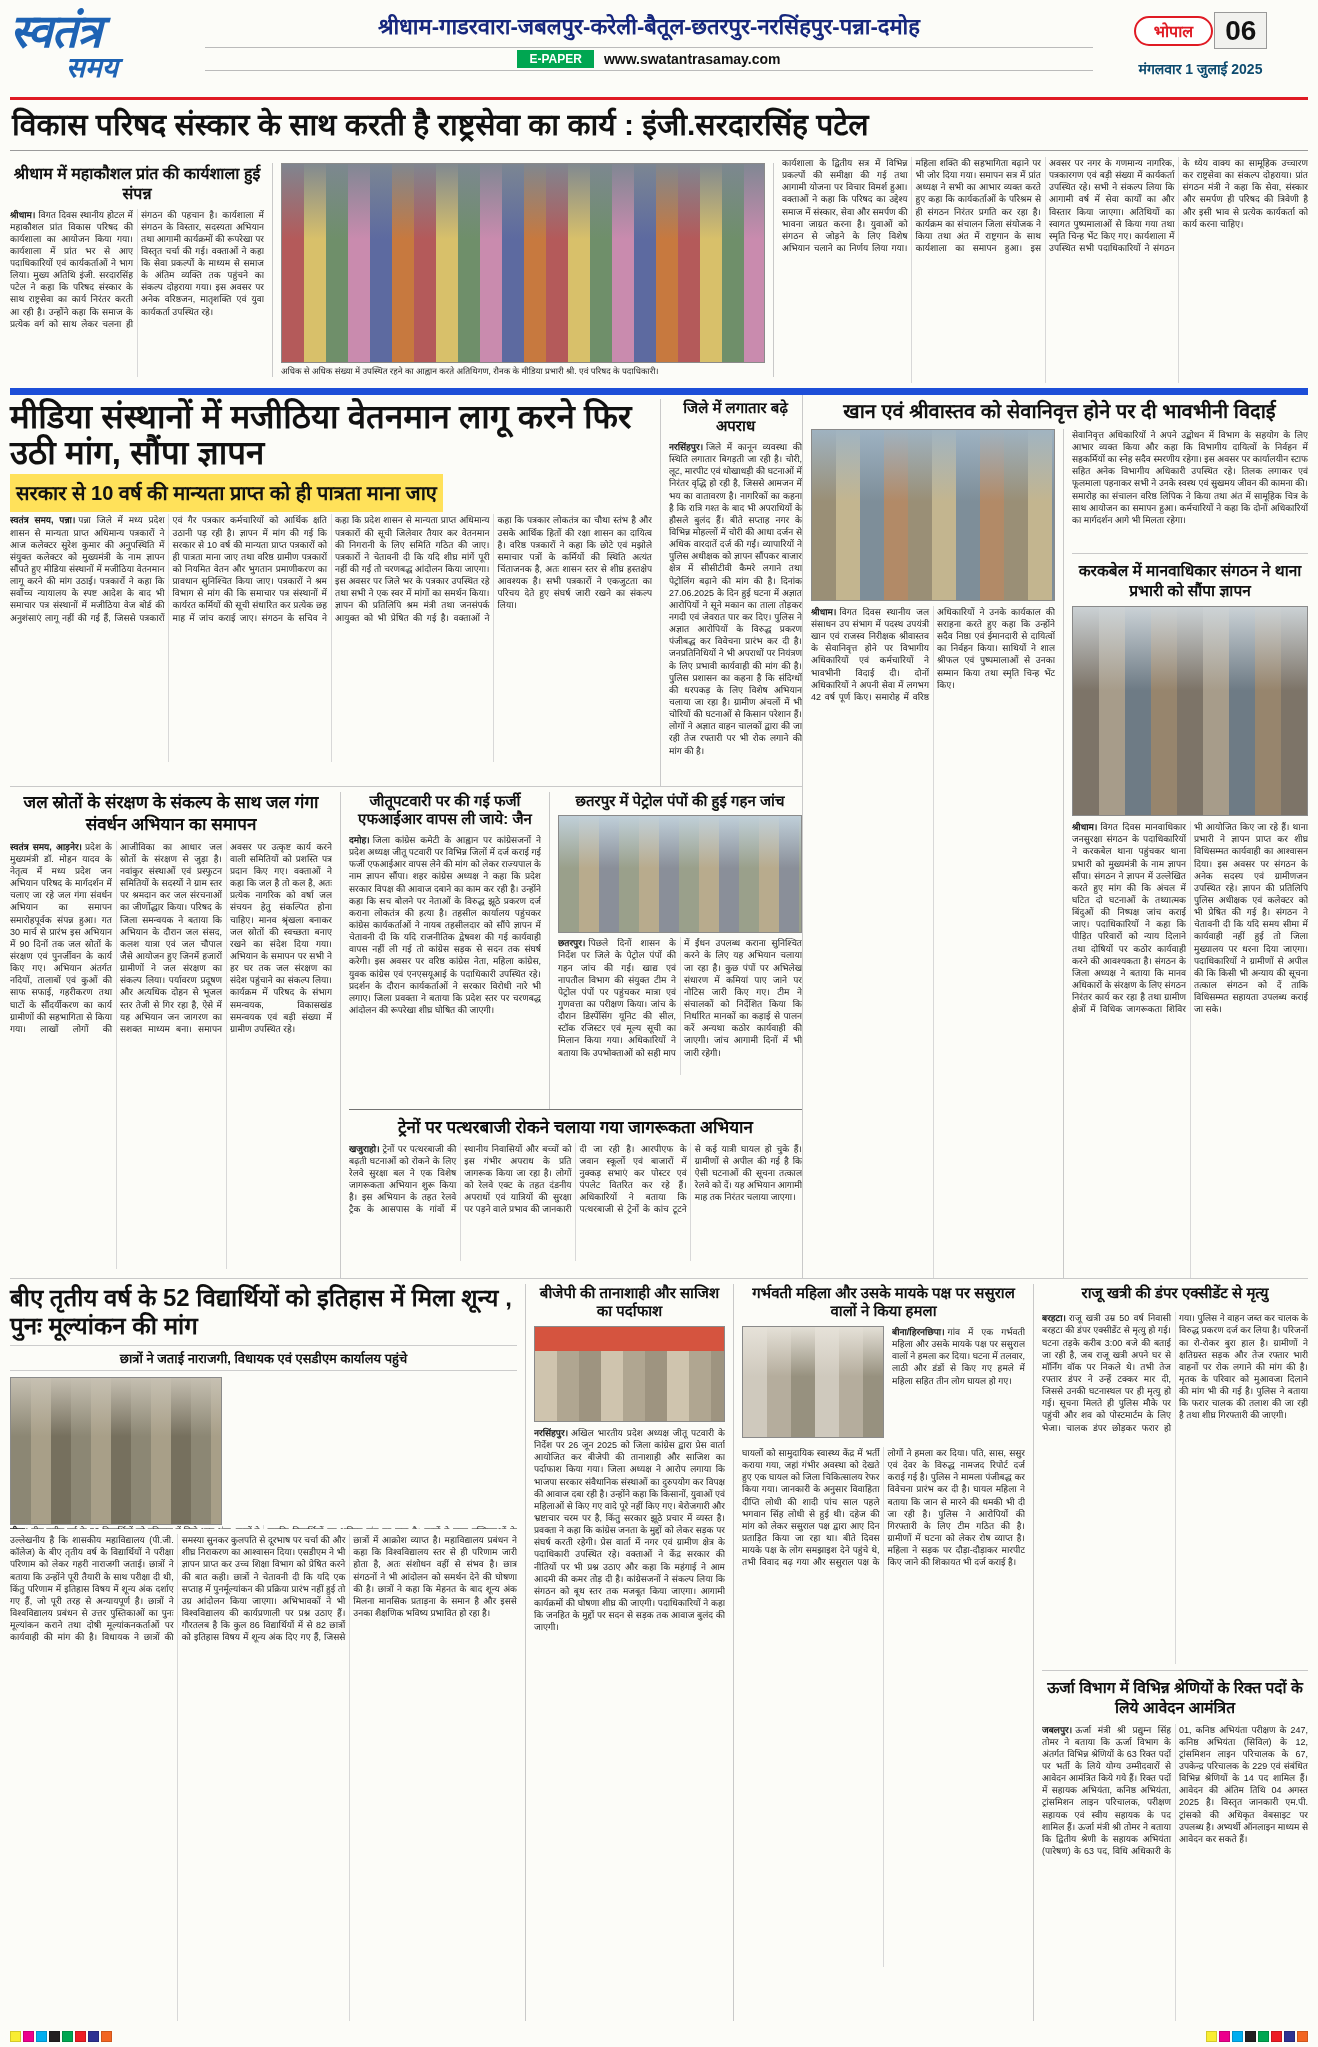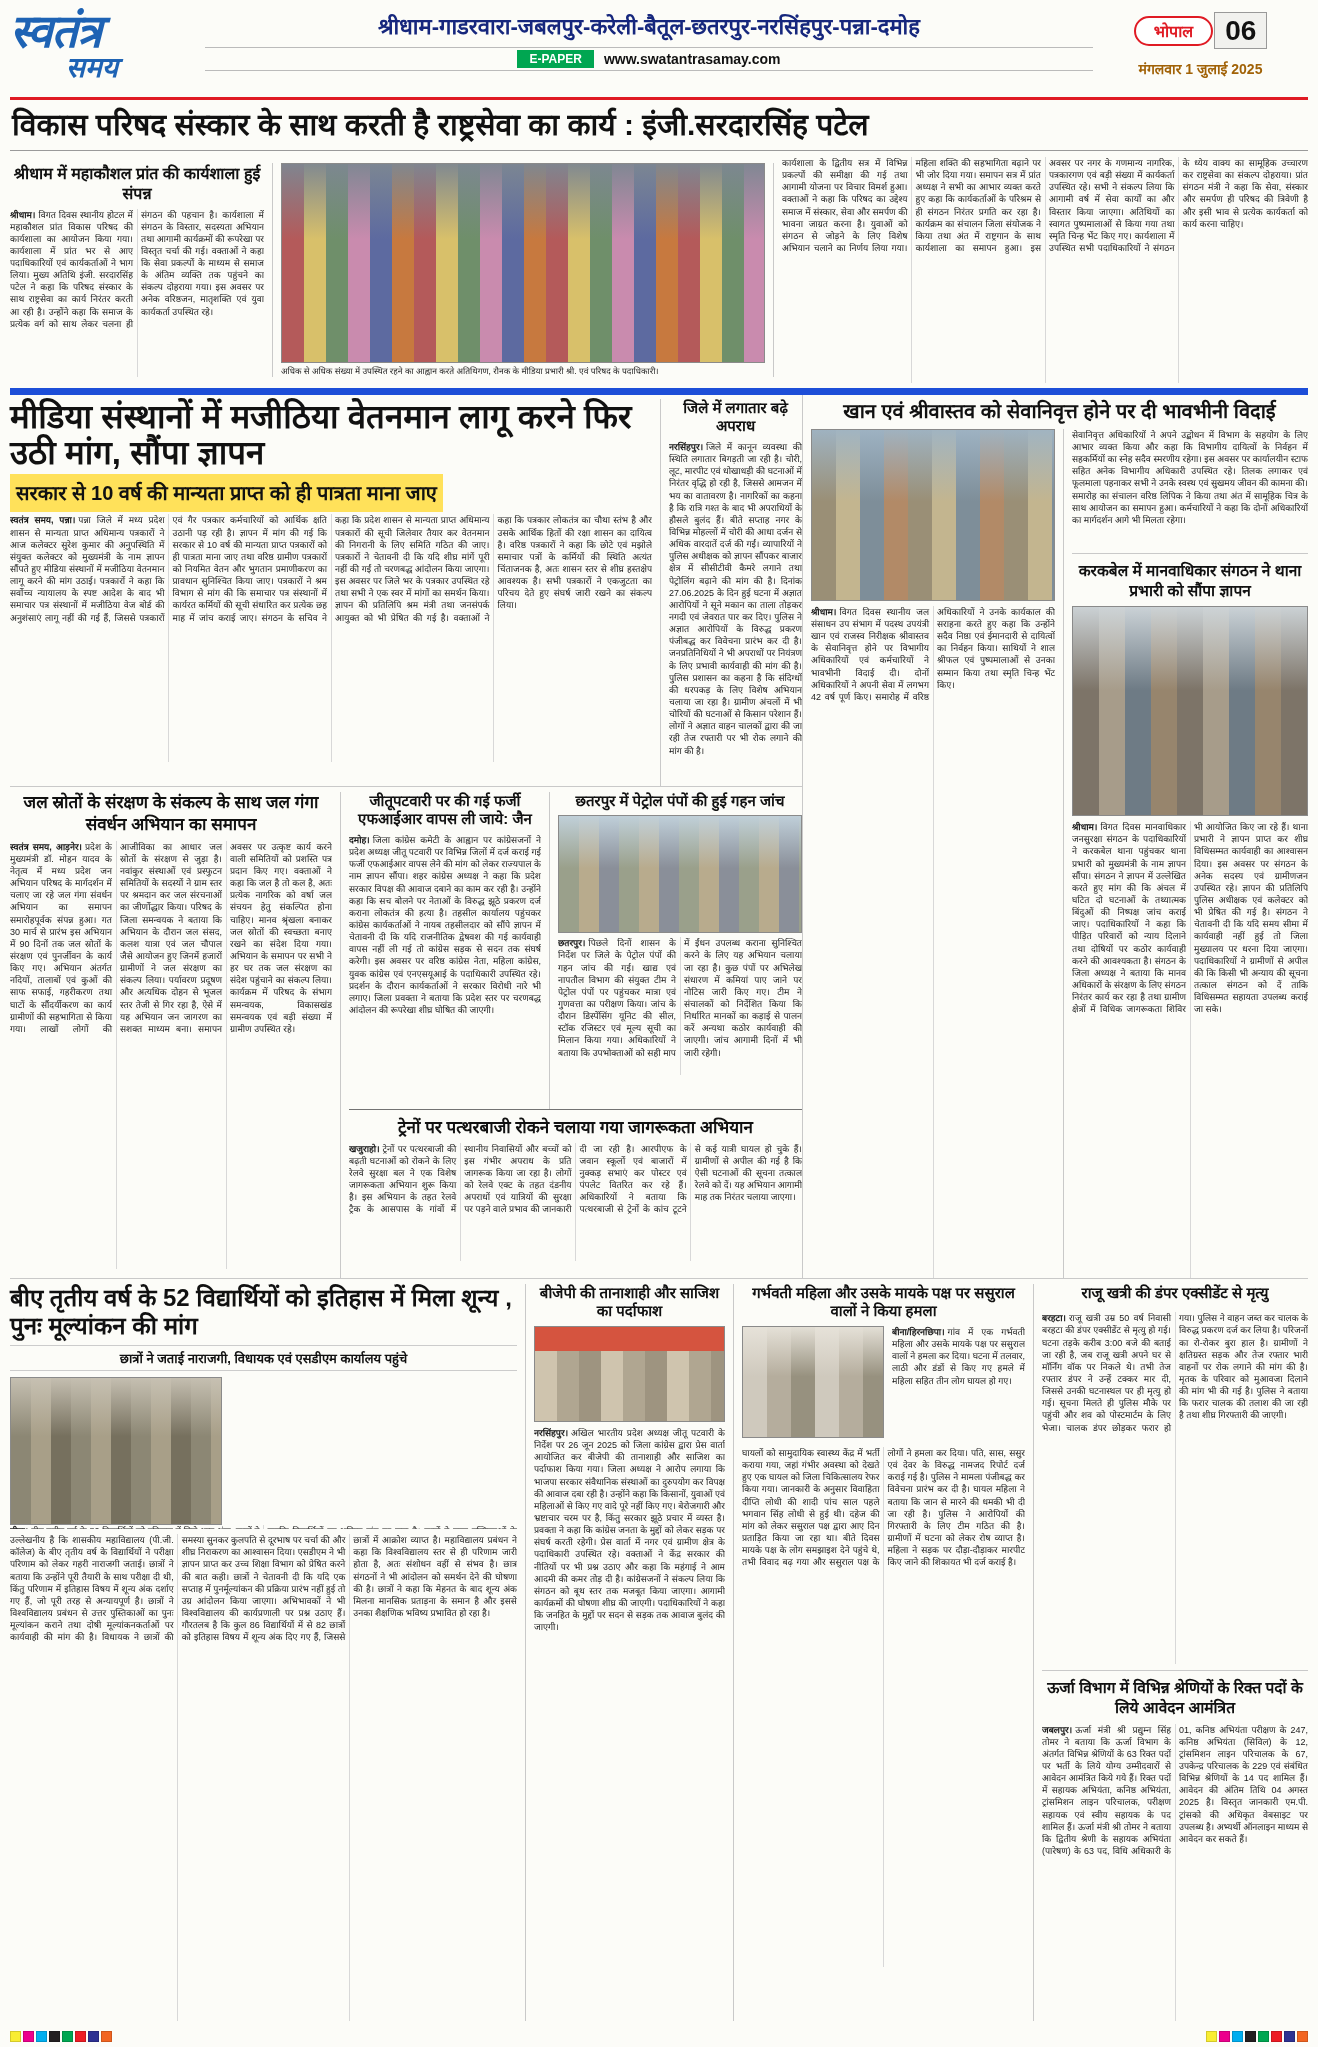--- a/index.html
+++ b/index.html
@@ -13,21 +13,21 @@
   .logo-sub { font-size:28px; font-weight:bold; font-style:italic; color:#1e63b4; margin-left:56px; line-height:1; }
   .header-center { flex:1; text-align:center; padding-top:8px; }
   .cities { font-size:22px; font-weight:bold; color:#16277d; line-height:1.15; }
   .epaper-row { display:flex; justify-content:center; align-items:center; gap:10px; margin-top:8px; border-top:1px solid #bbb; border-bottom:1px solid #bbb; padding:2px 0; }
   .epaper-badge { background:#00a651; color:#fff; font-weight:bold; font-size:12px; padding:2px 12px; }
   .website { font-weight:bold; font-size:14px; color:#111; }
   .header-right { width:215px; text-align:center; padding-top:6px; }
   .hr-top { display:flex; justify-content:center; align-items:center; gap:1px; }
   .edition-badge { display:inline-block; border:2px solid #e01b24; border-radius:20px; padding:2px 18px; color:#e01b24; font-weight:bold; font-size:16px; background:#fff; }
   .page-num { display:inline-block; font-size:28px; font-weight:bold; color:#111; border:1px solid #999; background:#f1f1ee; padding:0 10px; line-height:1.25; }
-  .date-line { color:#a16207; font-weight:bold; font-size:14px; margin-top:10px; }
+  .date-line { color:#0c4a6e; font-weight:bold; font-size:14px; margin-top:10px; }
   .red-rule { border-top:3px solid #e01b24; margin-top:3px; }
 
   
   .banner-title { font-size:30px; font-weight:bold; line-height:1.15; padding:8px 2px 7px; border-bottom:1px solid #9a9a9a; }
 
   
   .body-txt { font-size:9px; line-height:1.35; text-align:justify; color:#1a1a1a; overflow:hidden; }
   .dl { font-weight:bold; margin-right:3px; }
   .cols2 { column-count:2; column-gap:8px; column-rule:1px solid #d8d8d8; }
   .cols3 { column-count:3; column-gap:8px; column-rule:1px solid #d8d8d8; }

